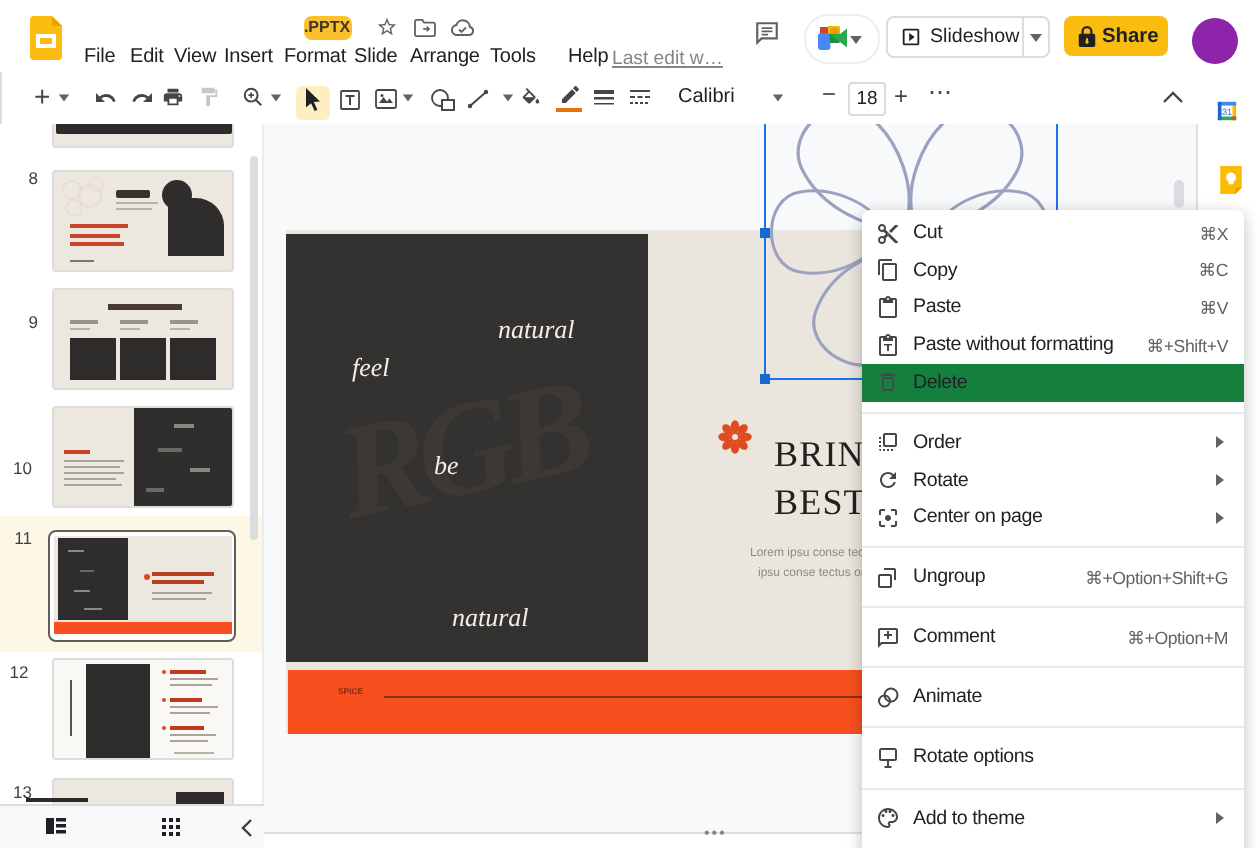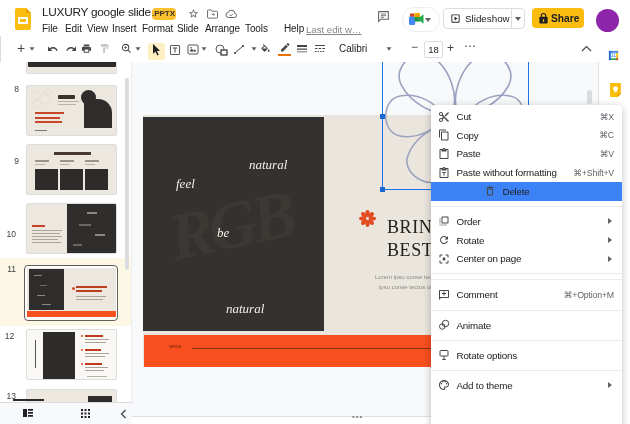--- a/index.html
+++ b/index.html
@@ -54,27 +54,26 @@
   
   #cmenu{left:431px;top:105px;width:191px;height:400px;background:#fff;border-radius:4px;
          box-shadow:0 2px 8px rgba(0,0,0,.25);padding-top:2.2px;box-sizing:border-box;z-index:50;}
   .mi{position:relative;height:18.7px;display:flex;align-items:center;}
   .mi svg{margin-left:6.5px;flex:0 0 12px;}
   .mi .lab{margin-left:7px;font-size:9.8px;letter-spacing:-0.2px;color:#202124;white-space:nowrap;}
   .mi .sc{position:absolute;right:8px;font-size:8.8px;letter-spacing:-0.2px;color:#5f6368;}
   .mi .arr{position:absolute;right:10px;width:0;height:0;border-left:4.5px solid #5f6368;
            border-top:3.5px solid transparent;border-bottom:3.5px solid transparent;}
   .msep{height:1px;background:#e8eaed;margin:5.2px 0;}
-  .hl{background:#3b82f6;padding-left:46px;}
+  .hl{background:#15803d;}
 </style>
 </head>
 <body>
 <div id="app">
   <div class="abs" id="topbar"></div>
-  <div class="abs" id="title">LUXURY google slide</div>
   <div class="abs" id="pptx">.PPTX</div>
   <div class="abs mtxt" style="left:42px">File</div>
   <div class="abs mtxt" style="left:65px">Edit</div>
   <div class="abs mtxt" style="left:87px">View</div>
   <div class="abs mtxt" style="left:112px">Insert</div>
   <div class="abs mtxt" style="left:142px">Format</div>
   <div class="abs mtxt" style="left:177px">Slide</div>
   <div class="abs mtxt" style="left:205px">Arrange</div>
   <div class="abs mtxt" style="left:245px">Tools</div>
   <div class="abs mtxt" style="left:284px">Help</div>
@@ -440,20 +439,27 @@
         <span class="arr"></span>
       </div>
     <div class="mi">
         <svg width="12" height="12" viewBox="0 0 24 24" fill="#454746">
           <path d="M5 15H3v4c0 1.1.9 2 2 2h4v-2H5v-4zM5 5h4V3H5c-1.1 0-2 .9-2 2v4h2V5zm14-2h-4v2h4v4h2V5c0-1.1-.9-2-2-2zm0 16h-4v2h4c1.1 0 2-.9 2-2v-4h-2v4zM12 9c-1.66 0-3 1.34-3 3s1.34 3 3 3 3-1.34 3-3-1.34-3-3-3z"></path>
         </svg>
         <span class="lab">Center on page</span>
         <span class="arr"></span>
       </div>
     <div class="msep"></div>
+    <div class="mi">
+        <svg width="12" height="12" viewBox="0 0 24 24" fill="#454746">
+          <path d="M8 2h10c1.1 0 2 .9 2 2v10h-2V4H8V2zM4 8h10c1.1 0 2 .9 2 2v10c0 1.1-.9 2-2 2H4c-1.1 0-2-.9-2-2V10c0-1.1.9-2 2-2zm0 12h10V10H4v10z"></path>
+        </svg>
+        <span class="lab">Ungroup</span>
+        <span class="sc">⌘+Option+Shift+G</span>
+      </div>
     <div class="msep"></div>
     <div class="mi">
         <svg width="12" height="12" viewBox="0 0 24 24" fill="#454746">
           <path d="M20 2H4c-1.1 0-2 .9-2 2v18l4-4h14c1.1 0 2-.9 2-2V4c0-1.1-.9-2-2-2zm0 14H5.17L4 17.17V4h16v12zM11 5h2v3h3v2h-3v3h-2v-3H8V8h3V5z"></path>
         </svg>
         <span class="lab">Comment</span>
         <span class="sc">⌘+Option+M</span>
       </div>
     <div class="msep"></div>
     <div class="mi">

